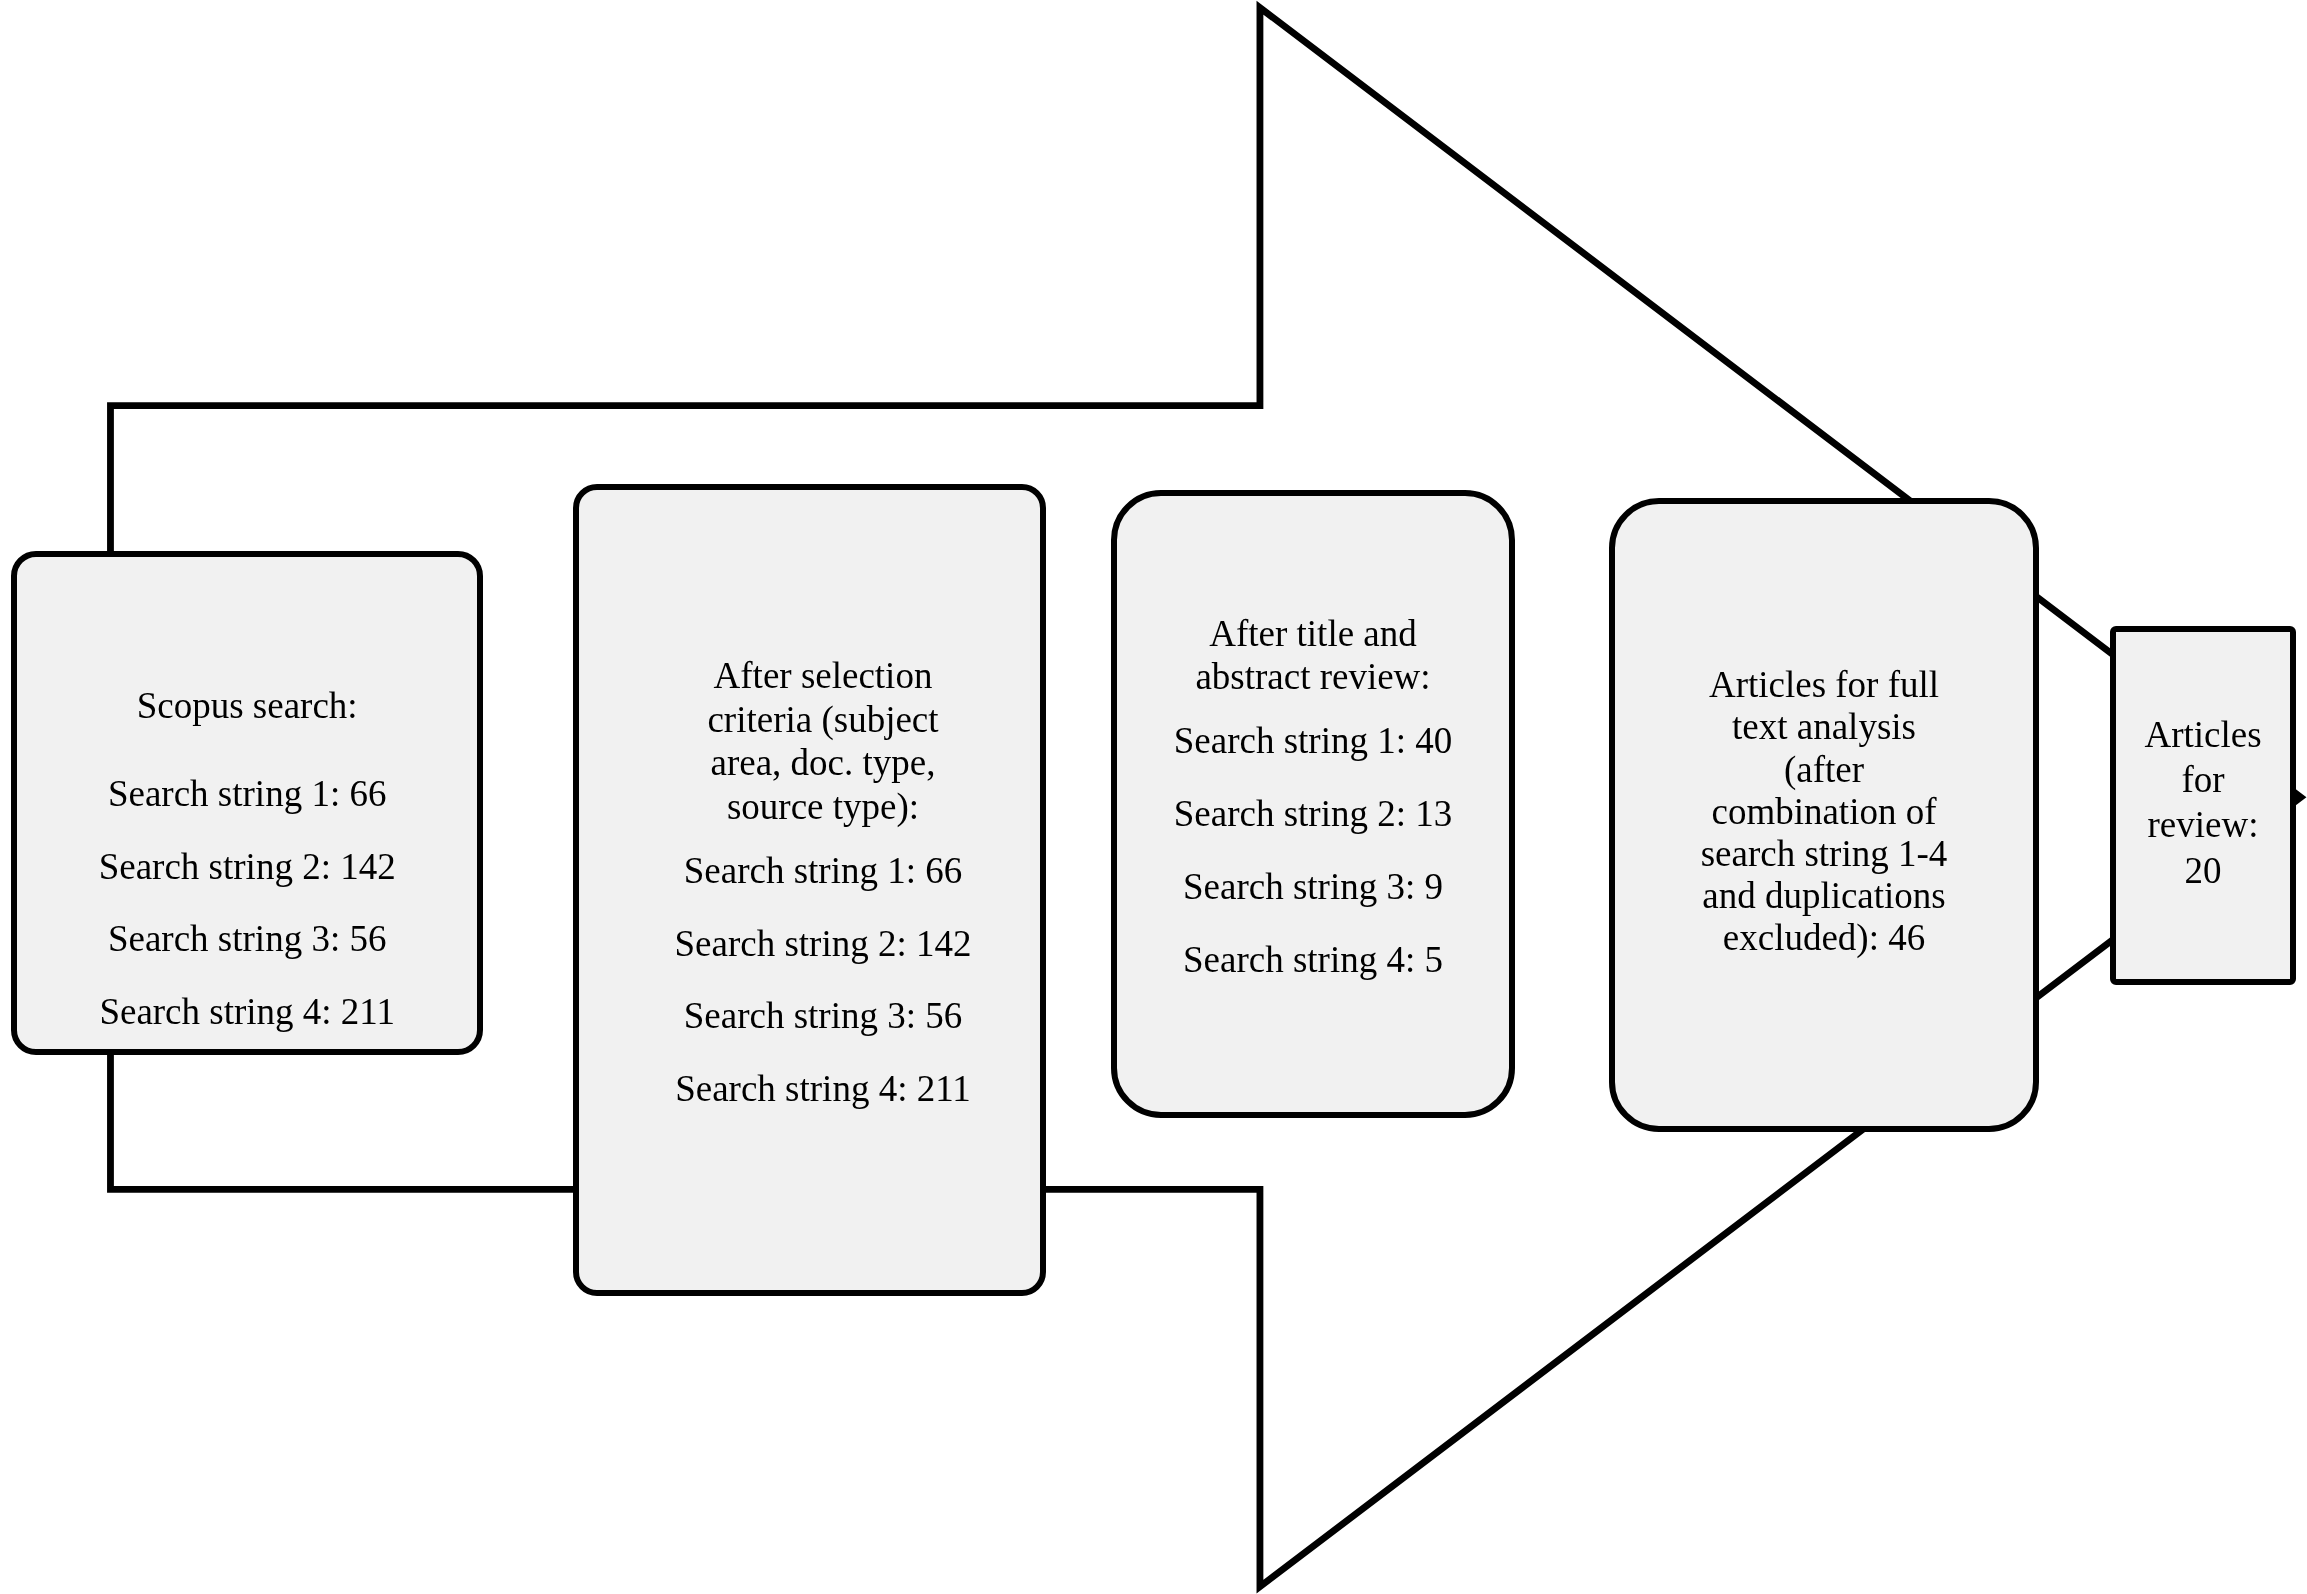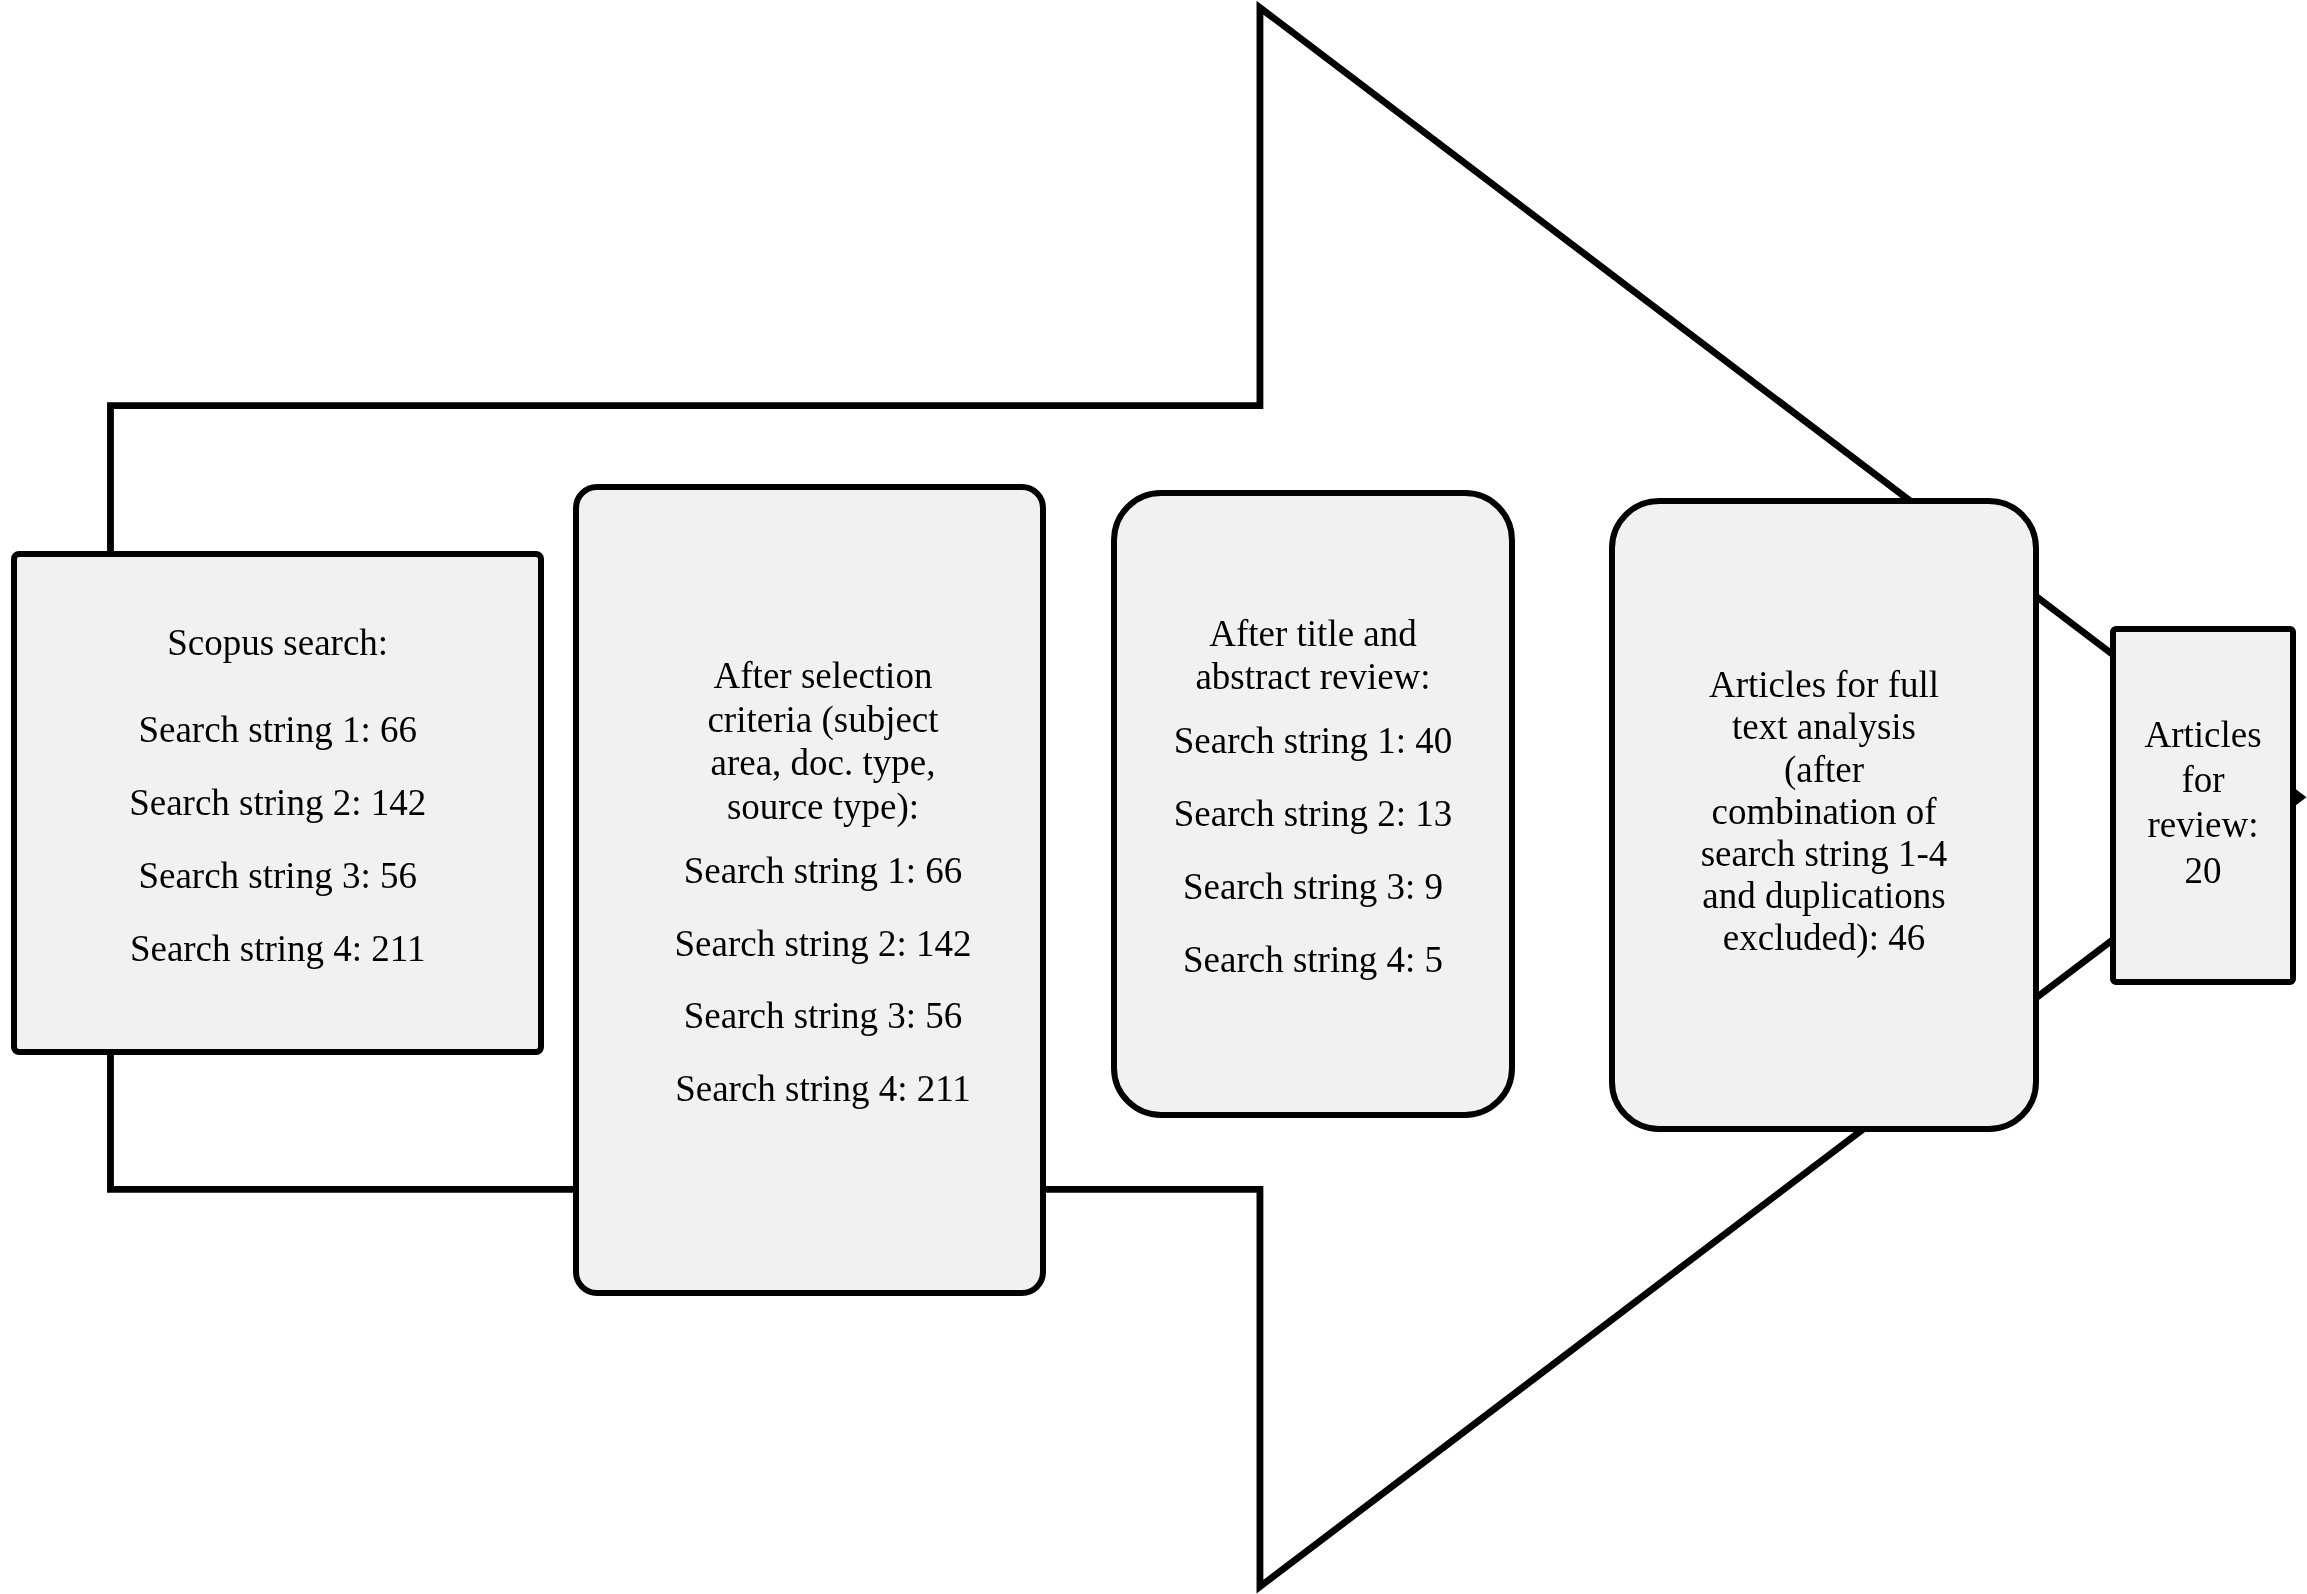--- a/index.html
+++ b/index.html
@@ -49,21 +49,21 @@
     height: 30px;
   }
   .stage-box .line {
     font-size: 37px;
     line-height: 1.32;
     margin: 12px;
     white-space: nowrap;
   }
 
   
-  #box-scopus   { left: 11.2px;   top: 551px;  width: 533px;  height: 504px;  border-radius: 8px; }
+  #box-scopus   { left: 11.2px;   top: 551px;  width: 472px;  height: 504px;  border-radius: 25px; justify-content: flex-end; }
   #box-criteria { left: 573px;  top: 484px;  width: 473px;  height: 812px; border-radius: 24px; padding-left: 27px; }
   #box-titleabs { left: 1111px; top: 490px;  width: 404px;  height: 628px; border-radius: 50px; }
   #box-fulltext { left: 1609px; top: 498px;  width: 430px;  height: 634px; border-radius: 50px; }
   #box-review   { left: 2110px; top: 626px; width: 186px;  height: 359px;  border-radius: 6px; }
 
   #box-criteria .heading,
   #box-titleabs .heading,
   #box-fulltext .heading,
   #box-review .heading { margin-bottom: 6.2px; }
 

